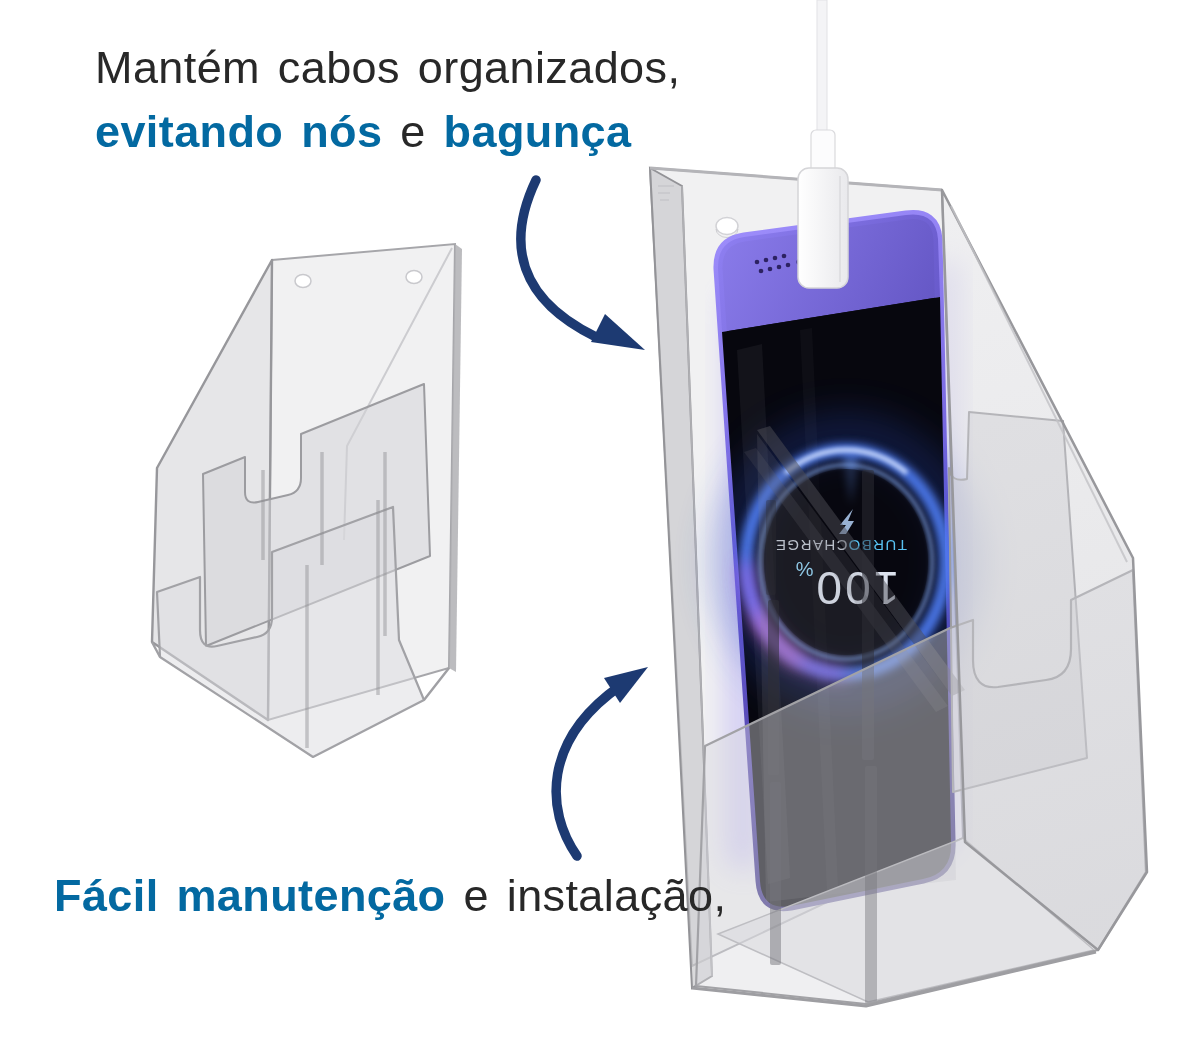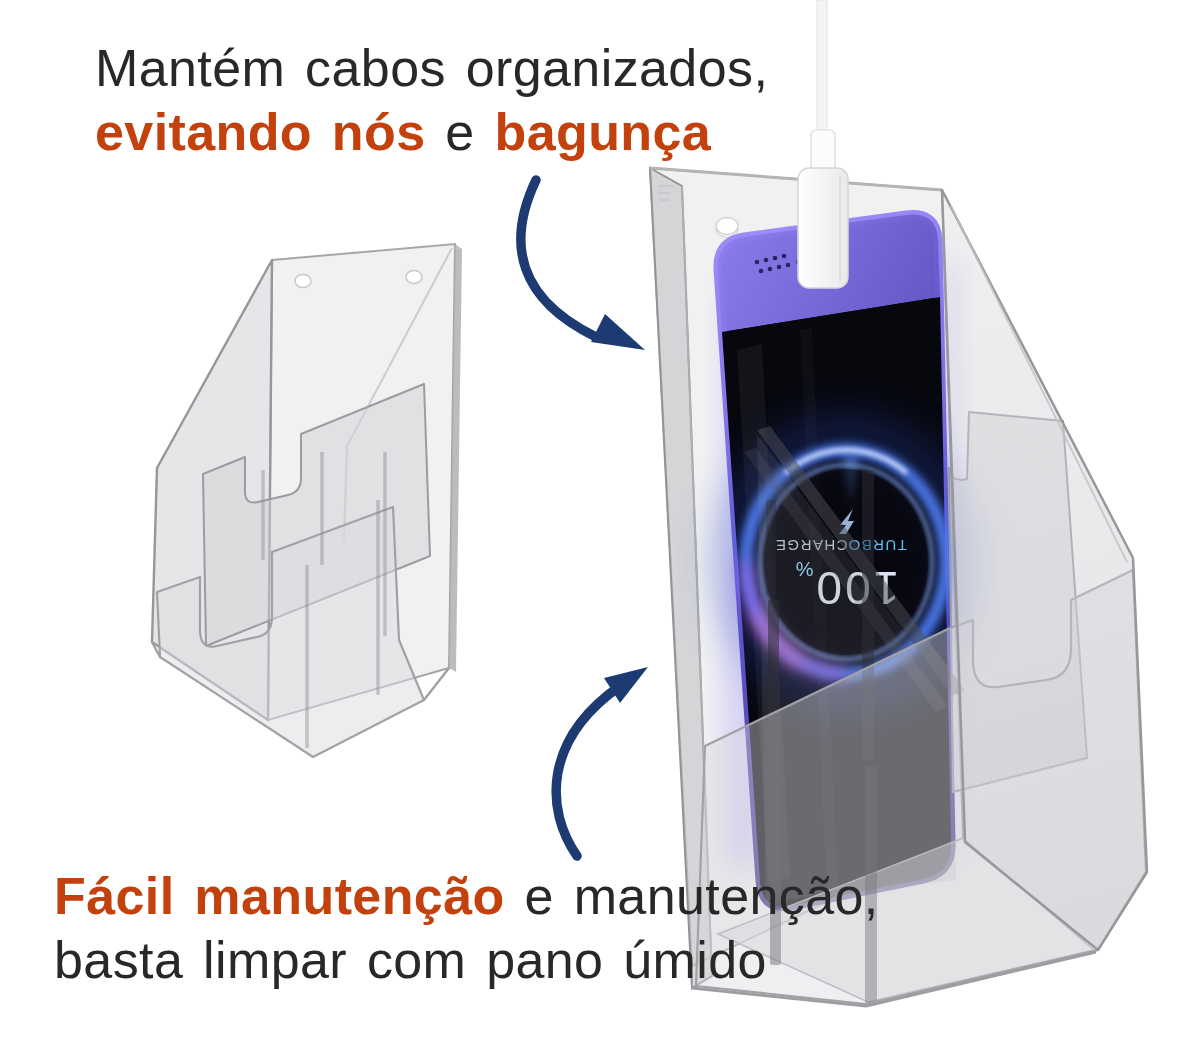--- a/index.html
+++ b/index.html
@@ -1,23 +1,23 @@
 <!DOCTYPE html>
 <html><head>
 <meta charset="utf-8">
 <style>
   html,body{margin:0;padding:0;background:#ffffff;}
   .stage{
     position:relative;width:1200px;height:1048px;background:#ffffff;overflow:hidden;
     font-family:"Liberation Sans", sans-serif;
   }
   .stage svg{position:absolute;left:0;top:0;}
-  .caption{position:absolute;font-size:52px;line-height:64px;color:#282828;
+  .caption{position:absolute;font-size:45px;line-height:64px;color:#282828;
     letter-spacing:.4px;word-spacing:5px;white-space:nowrap;}
-  .caption .navy{color:#c2410c;font-weight:700;}
+  .caption .navy{color:#0369a1;font-weight:700;}
   #caption-top{left:95px;top:36px;}
   #caption-bottom{left:54px;top:864px;}
 </style>
 </head>
 <body>
 
 <div class="stage">
 
 <svg width="1200" height="1048" viewBox="0 0 1200 1048">
   <defs>
@@ -171,17 +171,16 @@
     </g>
   </g>
 </svg>
 
   <div class="caption" id="caption-top">
     <div>Mantém cabos organizados,</div>
     <div><span class="navy">evitando nós</span><span> e </span><span class="navy">bagunça</span></div>
   </div>
 
   <div class="caption" id="caption-bottom">
-    <div><span class="navy">Fácil manutenção</span><span> e manutenção,</span></div>
-    <div>basta limpar com pano úmido</div>
+    <div><span class="navy">Fácil manutenção</span><span> e instalação,</span></div>
   </div>
 
 </div>
 
 </body></html>

